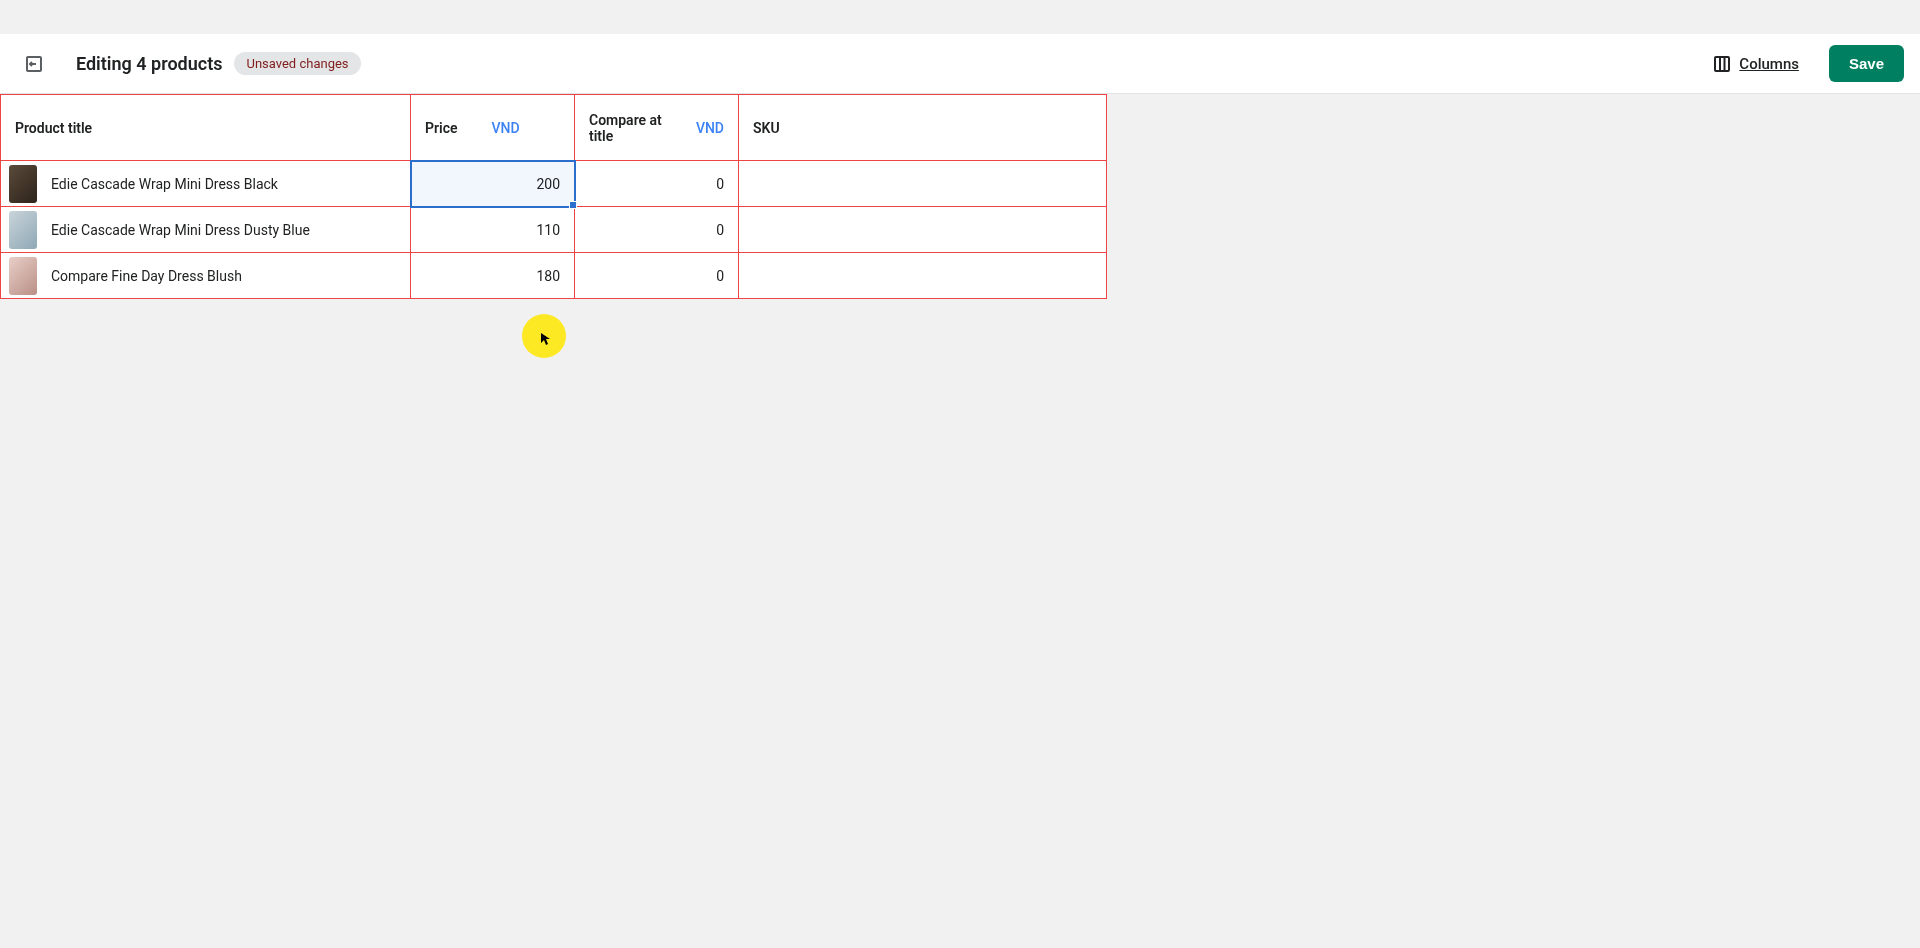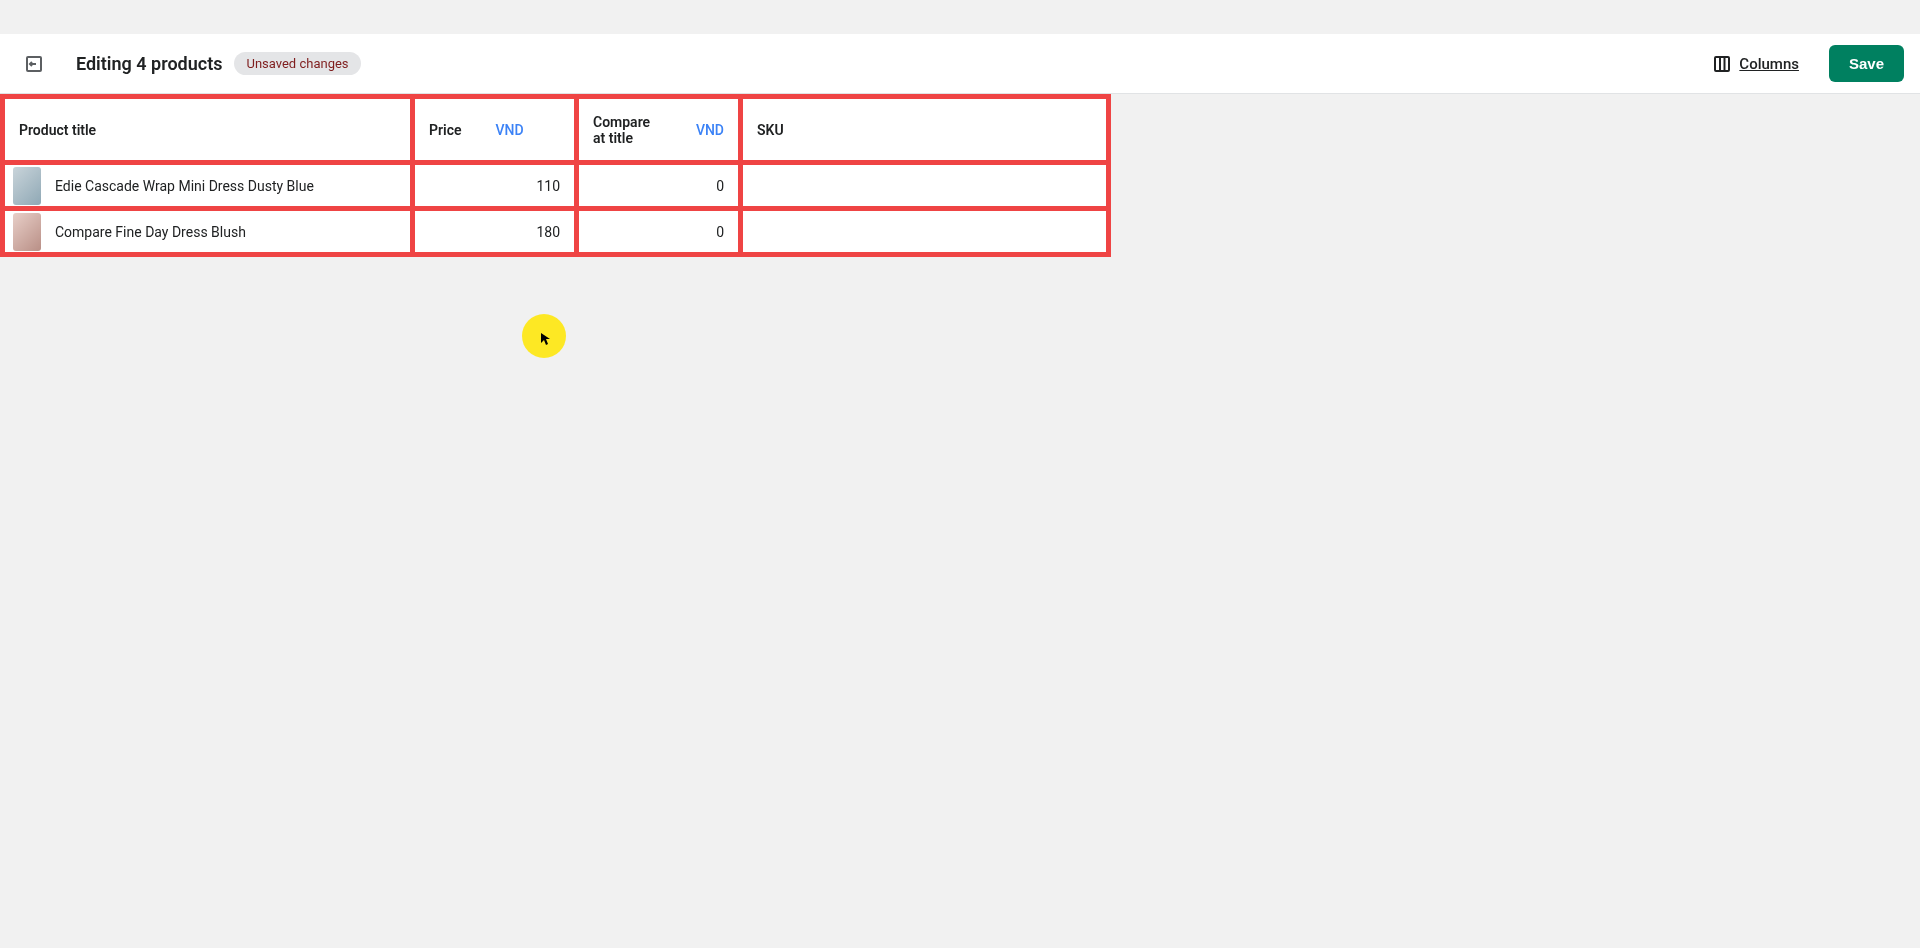--- a/index.html
+++ b/index.html
@@ -73,21 +73,21 @@
     padding: 0;
     overflow: auto;
     display: flex;
   }
   table.bulk {
     border-collapse: collapse;
     background: #ffffff;
     table-layout: fixed;
   }
   table.bulk th, table.bulk td {
-    border: 5px solid #ef4444;
+    border: 1px solid #ef4444;
     height: 46px;
     vertical-align: middle;
   }
   table.bulk thead th {
     background: #ffffff;
     font-weight: 600;
     font-size: 14px;
     text-align: left;
     padding: 0 14px;
     height: 66px;
@@ -226,20 +226,31 @@
               <span>Compare at title</span>
               <span class="currency">VND</span>
             </div>
           </th>
           <th>
             <span>SKU</span>
           </th>
         </tr>
       </thead>
       <tbody id="tbody">
+          <tr>
+            <td class="title-cell">
+              <div class="title-inner">
+                <div class="thumb t0"></div>
+                <span>Edie Cascade Wrap Mini Dress Black</span>
+              </div>
+            </td>
+            <td class="num-cell selected">200</td>
+            <td class="num-cell">0</td>
+            <td class="sku-cell"></td>
+          </tr>
           <tr>
             <td class="title-cell">
               <div class="title-inner">
                 <div class="thumb t1"></div>
                 <span>Edie Cascade Wrap Mini Dress Dusty Blue</span>
               </div>
             </td>
             <td class="num-cell">110</td>
             <td class="num-cell">0</td>
             <td class="sku-cell"></td>

